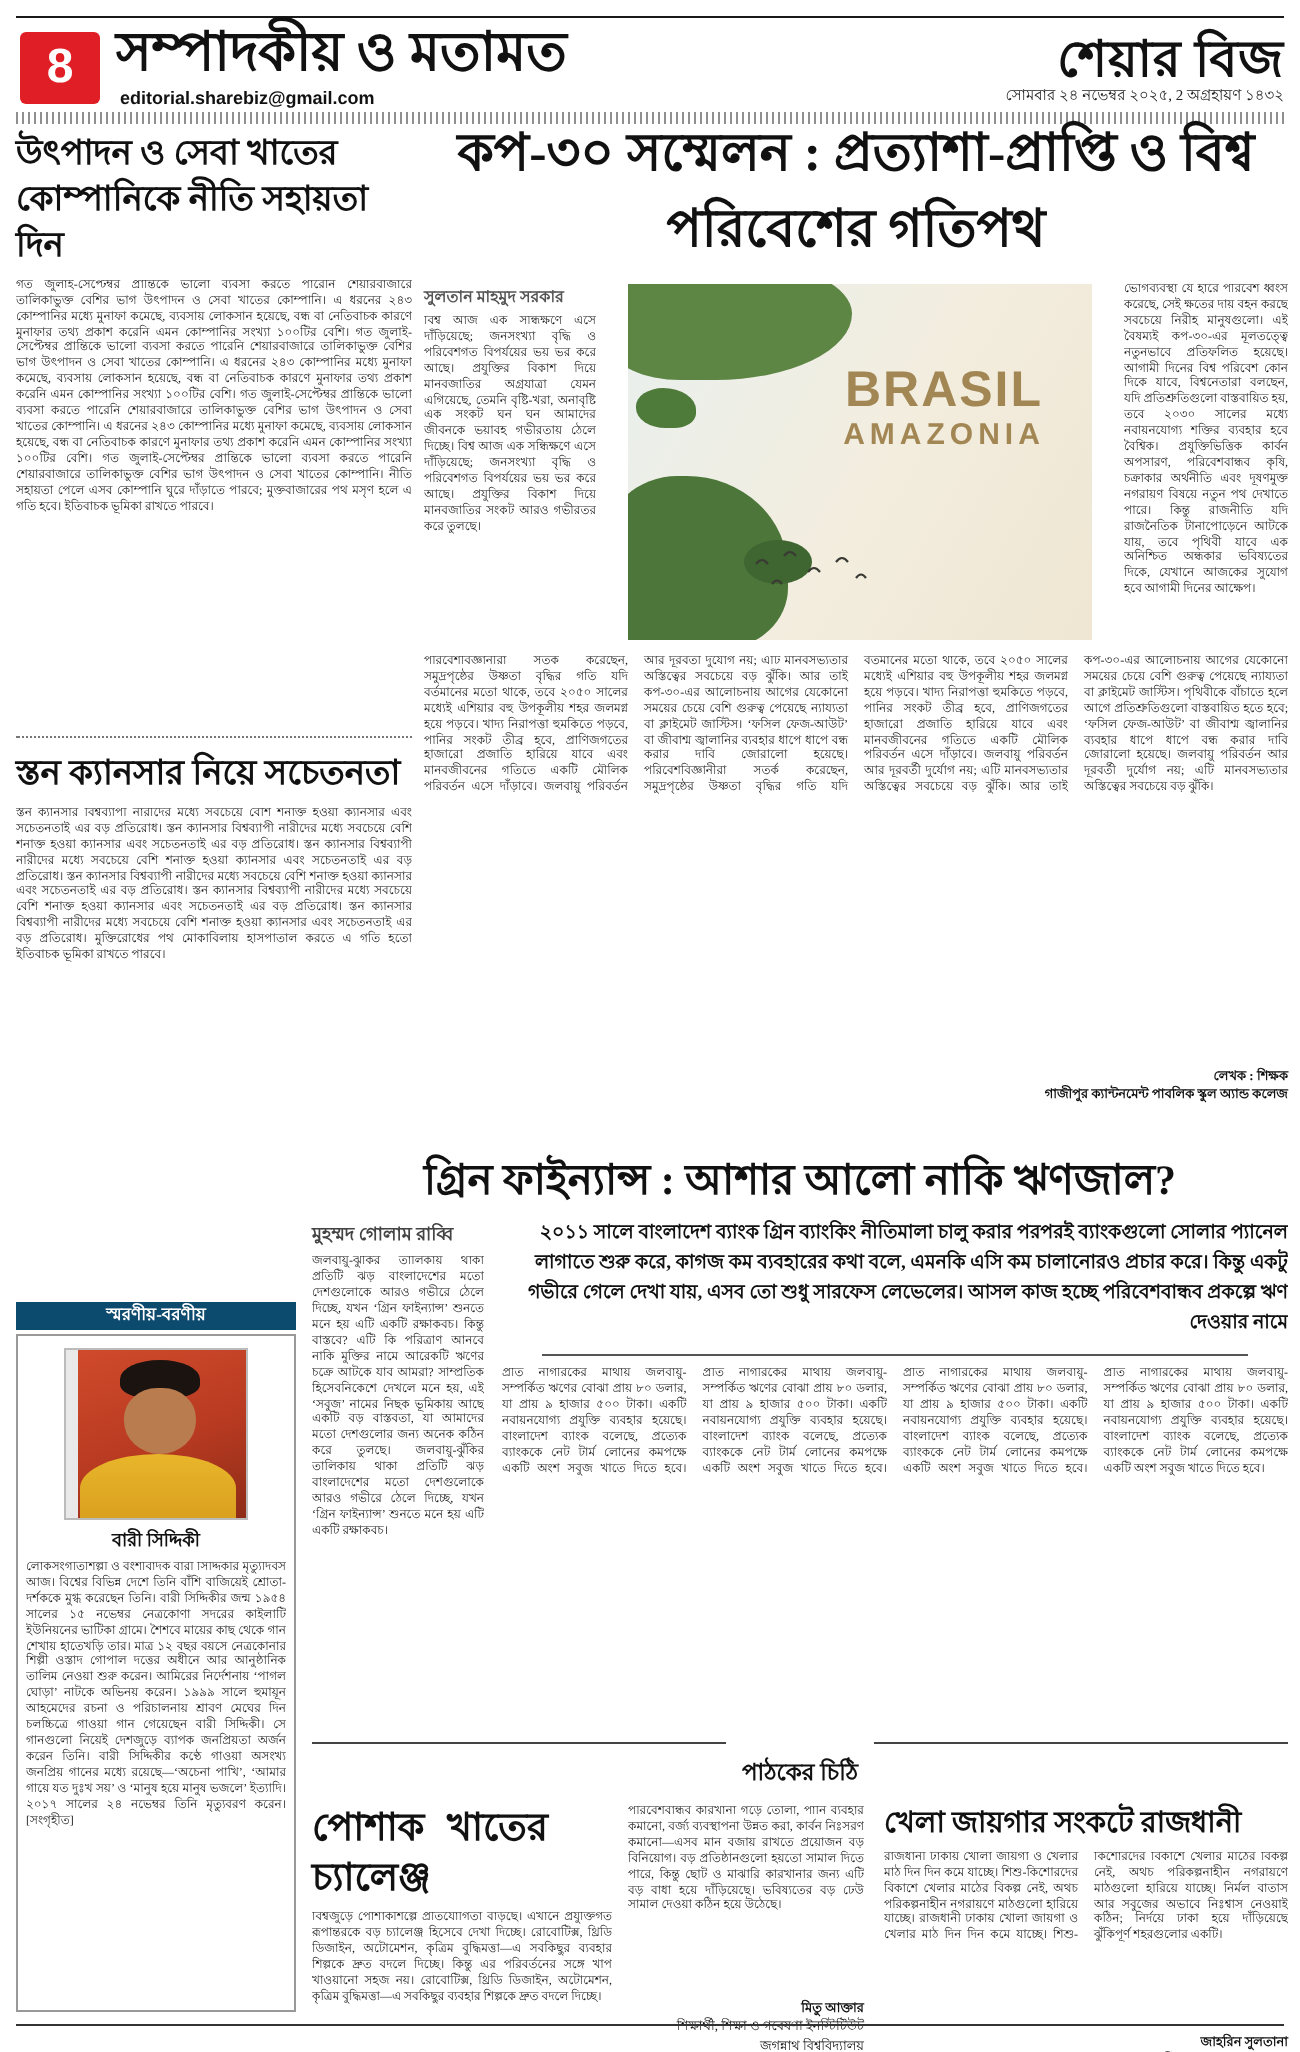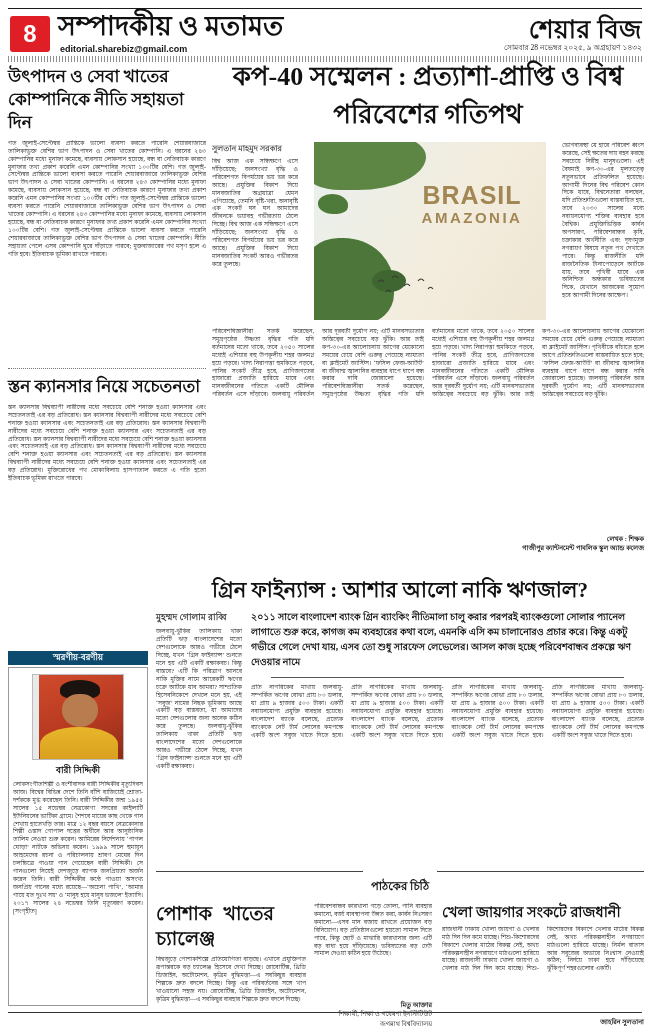--- a/index.html
+++ b/index.html
@@ -75,21 +75,21 @@
            font-size:6.5px;font-weight:bold;padding:2px 0 0 6px;line-height:1.4;}
 
   
   .gf{position:absolute;left:156px;top:556px;width:488px;margin-top:20px;}
   .gf h2{margin:0;font-size:21px;font-weight:bold;text-align:center;line-height:1.35;}
   .gf-row{display:flex;gap:9px;margin-top:6px;}
   .gf-col1{flex:0 0 86px;width:86px;}
   .gf-col1 .byline{font-size:9px;color:#444;}
   .gf-col1 .tiny{height:216px;}
   .gf-right{flex:1;}
-  .gf-lead{font-size:9.5px;font-weight:bold;text-align:left;line-height:1.55;height:62px;overflow:hidden;}
+  .gf-lead{font-size:9.5px;font-weight:bold;text-align:right;line-height:1.55;height:62px;overflow:hidden;}
   .gf-rule{border-top:1px solid #555;margin:5px 20px 6px 20px;}
   .gf-cols{column-count:4;column-gap:8px;height:148px;}
 
   
   .letters{position:absolute;left:156px;top:846px;width:488px;}
   .lt-head{display:flex;align-items:center;gap:8px;}
   .lt-head .rule{flex:1;border-top:1px solid #444;}
   .lt-title{font-size:11.5px;font-weight:bold;margin-top:32px;}
   .lt-row{display:flex;gap:10px;margin-top:6px;}
   .letter1{flex:0 0 276px;display:flex;gap:8px;}
@@ -107,21 +107,21 @@
 </head>
 <body>
 
 <div class="page">
   <div class="topline"></div>
 
   <div class="pagenum">8</div>
   <div class="section-title">সম্পাদকীয় ও মতামত</div>
   <div class="email">editorial.sharebiz@gmail.com</div>
   <div class="masthead">শেয়ার বিজ</div>
-  <div class="dateline">সোমবার 28 নভেম্বর ২০২৫, ৯ অগ্রহায়ণ ১৪৩২</div>
+  <div class="dateline">সোমবার ২৪ নভেম্বর ২০২৫, 2 অগ্রহায়ণ ১৪৩২</div>
   <div class="tickband"></div>
 
   <div class="ed1">
     <h2>উৎপাদন ও সেবা খাতের কোম্পানিকে নীতি সহায়তা দিন</h2>
     <div class="tiny">গত জুলাই-সেপ্টেম্বর প্রান্তিকে ভালো ব্যবসা করতে পারেনি শেয়ারবাজারে তালিকাভুক্ত বেশির ভাগ উৎপাদন ও সেবা খাতের কোম্পানি। এ ধরনের ২৪৩ কোম্পানির মধ্যে মুনাফা কমেছে, ব্যবসায় লোকসান হয়েছে, বন্ধ বা নেতিবাচক কারণে মুনাফার তথ্য প্রকাশ করেনি এমন কোম্পানির সংখ্যা ১০০টির বেশি। গত জুলাই-সেপ্টেম্বর প্রান্তিকে ভালো ব্যবসা করতে পারেনি শেয়ারবাজারে তালিকাভুক্ত বেশির ভাগ উৎপাদন ও সেবা খাতের কোম্পানি। এ ধরনের ২৪৩ কোম্পানির মধ্যে মুনাফা কমেছে, ব্যবসায় লোকসান হয়েছে, বন্ধ বা নেতিবাচক কারণে মুনাফার তথ্য প্রকাশ করেনি এমন কোম্পানির সংখ্যা ১০০টির বেশি। গত জুলাই-সেপ্টেম্বর প্রান্তিকে ভালো ব্যবসা করতে পারেনি শেয়ারবাজারে তালিকাভুক্ত বেশির ভাগ উৎপাদন ও সেবা খাতের কোম্পানি। এ ধরনের ২৪৩ কোম্পানির মধ্যে মুনাফা কমেছে, ব্যবসায় লোকসান হয়েছে, বন্ধ বা নেতিবাচক কারণে মুনাফার তথ্য প্রকাশ করেনি এমন কোম্পানির সংখ্যা ১০০টির বেশি। গত জুলাই-সেপ্টেম্বর প্রান্তিকে ভালো ব্যবসা করতে পারেনি শেয়ারবাজারে তালিকাভুক্ত বেশির ভাগ উৎপাদন ও সেবা খাতের কোম্পানি। নীতি সহায়তা পেলে এসব কোম্পানি ঘুরে দাঁড়াতে পারবে; মুক্তবাজারের পথ মসৃণ হলে এ গতি হবে। ইতিবাচক ভূমিকা রাখতে পারবে।</div>
   </div>
   <div class="dotsep sep1"></div>
 
   <div class="ed2">
     <h2>স্তন ক্যানসার নিয়ে সচেতনতা</h2>
@@ -133,21 +133,21 @@
     <div class="photo">
       <div class="strip"></div>
       <div class="cap"></div>
       <div class="face"></div>
       <div class="body"></div>
     </div>
     <div class="bio-name">বারী সিদ্দিকী</div>
     <div class="tiny bio-text">লোকসংগীতশিল্পী ও বংশীবাদক বারী সিদ্দিকীর মৃত্যুদিবস আজ। বিশ্বের বিভিন্ন দেশে তিনি বাঁশি বাজিয়েই শ্রোতা-দর্শককে মুগ্ধ করেছেন তিনি। বারী সিদ্দিকীর জন্ম ১৯৫৪ সালের ১৫ নভেম্বর নেত্রকোণা সদরের কাইলাটি ইউনিয়নের ভাটিকা গ্রামে। শৈশবে মায়ের কাছ থেকে গান শেখায় হাতেখড়ি তার। মাত্র ১২ বছর বয়সে নেত্রকোনার শিল্পী ওস্তাদ গোপাল দত্তের অধীনে আর আনুষ্ঠানিক তালিম নেওয়া শুরু করেন। আমিরের নির্দেশনায় ‘পাগল ঘোড়া’ নাটকে অভিনয় করেন। ১৯৯৯ সালে হুমায়ূন আহমেদের রচনা ও পরিচালনায় শ্রাবণ মেঘের দিন চলচ্চিত্রে গাওয়া গান গেয়েছেন বারী সিদ্দিকী। সে গানগুলো নিয়েই দেশজুড়ে ব্যাপক জনপ্রিয়তা অর্জন করেন তিনি। বারী সিদ্দিকীর কণ্ঠে গাওয়া অসংখ্য জনপ্রিয় গানের মধ্যে রয়েছে—‘অচেনা পাখি’, ‘আমার গায়ে যত দুঃখ সয়’ ও ‘মানুষ হয়ে মানুষ ভজলে’ ইত্যাদি। ২০১৭ সালের ২৪ নভেম্বর তিনি মৃত্যুবরণ করেন। [সংগৃহীত]</div>
   </div>
 
-  <div class="main-hl">কপ-40 সম্মেলন : প্রত্যাশা-প্রাপ্তি ও বিশ্ব পরিবেশের গতিপথ</div>
+  <div class="main-hl">কপ-৩০ সম্মেলন : প্রত্যাশা-প্রাপ্তি ও বিশ্ব পরিবেশের গতিপথ</div>
   <div class="cop-row">
     <div class="cop-colA">
       <div class="byline">সুলতান মাহমুদ সরকার</div>
       <div class="tiny">বিশ্ব আজ এক সন্ধিক্ষণে এসে দাঁড়িয়েছে; জনসংখ্যা বৃদ্ধি ও পরিবেশগত বিপর্যয়ের ভয় ভর করে আছে। প্রযুক্তির বিকাশ দিয়ে মানবজাতির অগ্রযাত্রা যেমন এগিয়েছে, তেমনি বৃষ্টি-খরা, অনাবৃষ্টি এক সংকট ঘন ঘন আমাদের জীবনকে ভয়াবহ গভীরতায় ঠেলে দিচ্ছে। বিশ্ব আজ এক সন্ধিক্ষণে এসে দাঁড়িয়েছে; জনসংখ্যা বৃদ্ধি ও পরিবেশগত বিপর্যয়ের ভয় ভর করে আছে। প্রযুক্তির বিকাশ দিয়ে মানবজাতির সংকট আরও গভীরতর করে তুলছে।</div>
     </div>
     <div class="cop-img">
       <div class="blob b1"></div>
       <div class="blob b2"></div>
       <div class="blob b3"></div>
       <div class="blob b4"></div>

